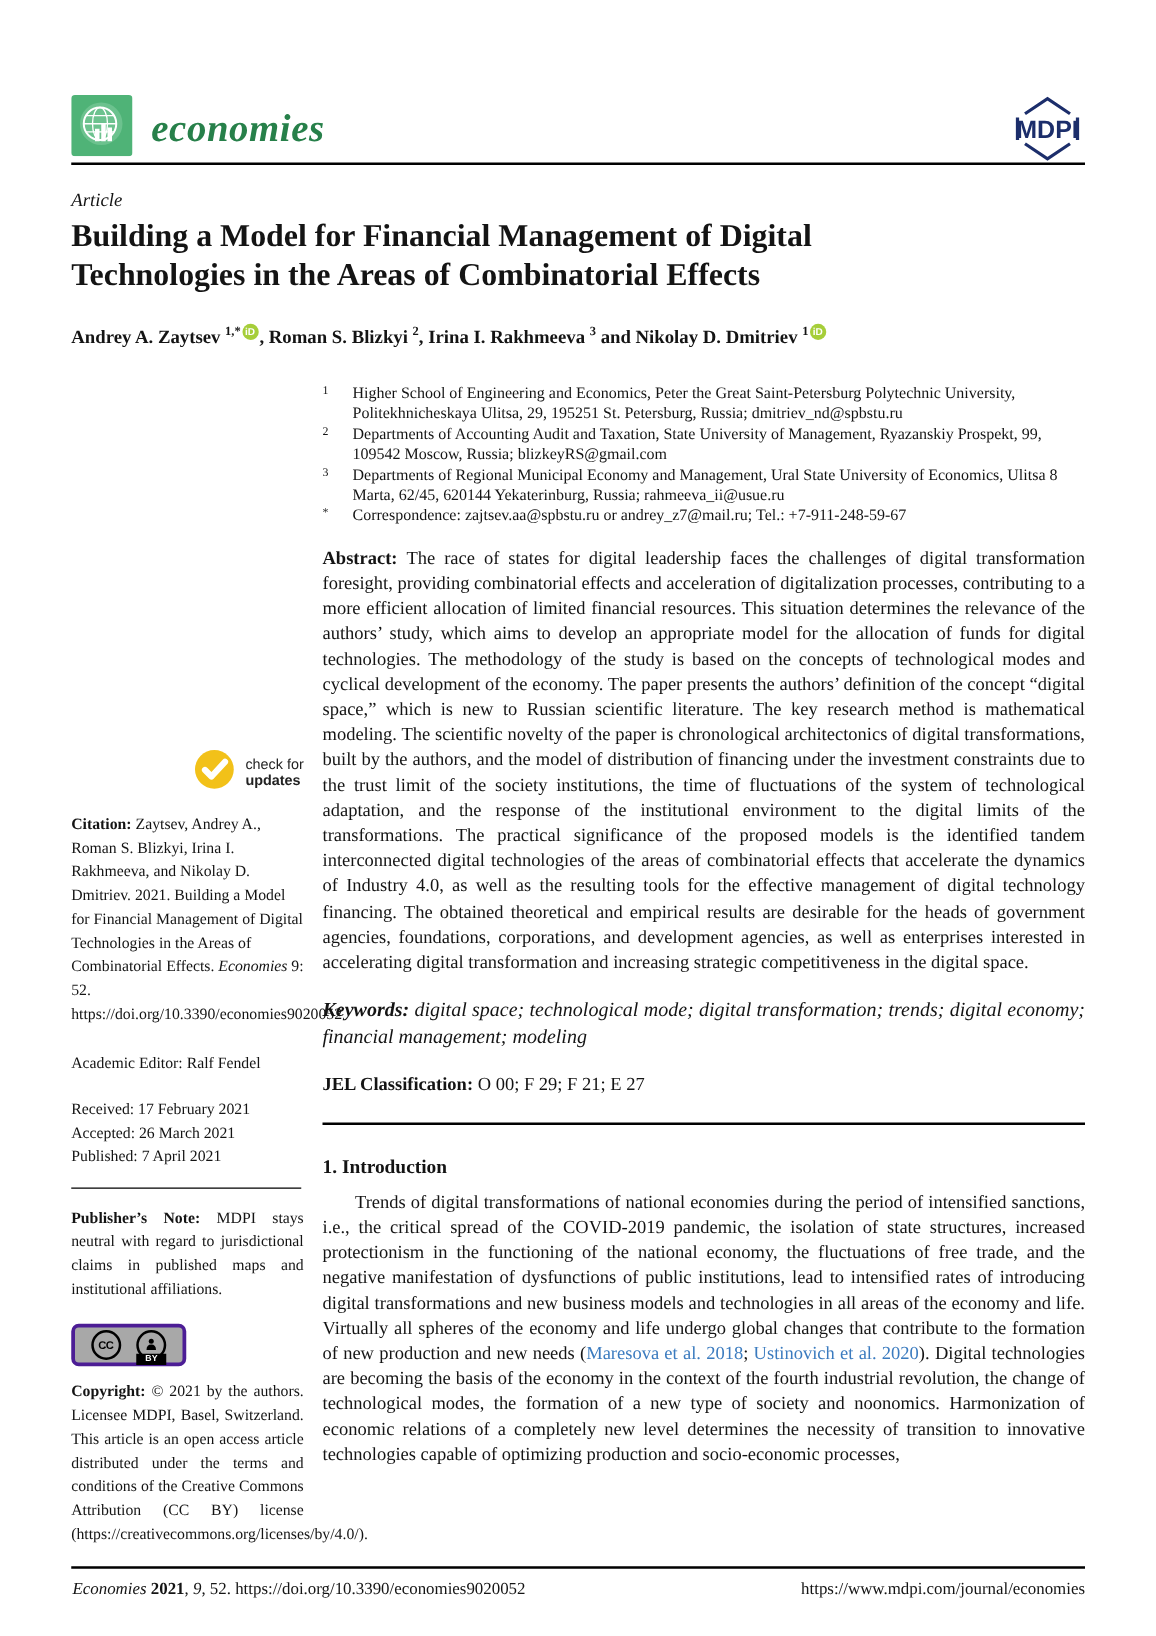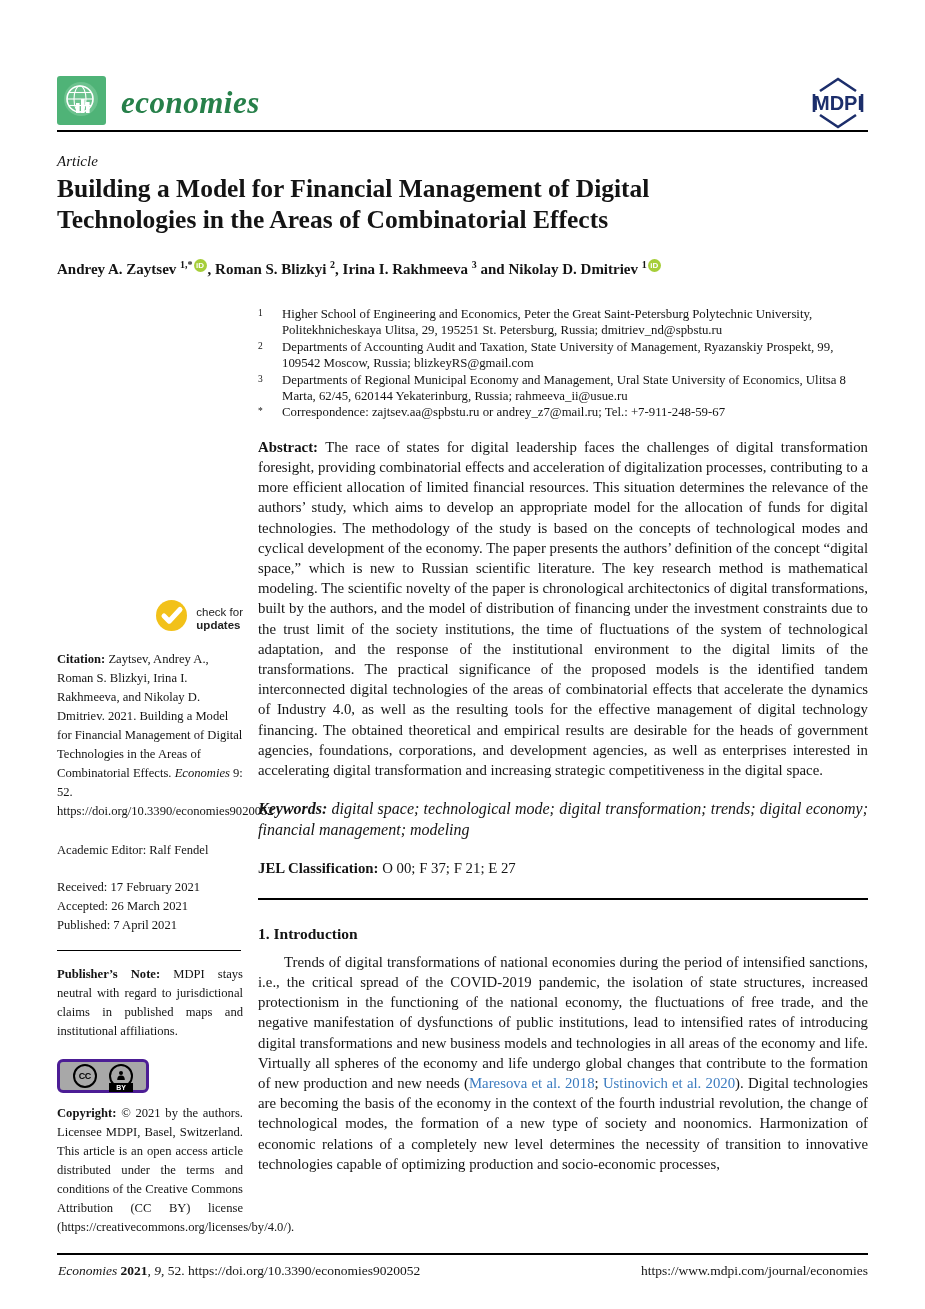--- a/index.html
+++ b/index.html
@@ -119,21 +119,21 @@
         <span class="affil-text">Departments of Regional Municipal Economy and Management, Ural State University of Economics, Ulitsa 8 Marta, 62/45, 620144 Yekaterinburg, Russia; rahmeeva_ii@usue.ru</span>
       </div>
       <div class="affil-item">
         <span class="affil-marker">*</span>
         <span class="affil-text">Correspondence: zajtsev.aa@spbstu.ru or andrey_z7@mail.ru; Tel.: +7-911-248-59-67</span>
       </div>
     </div>
 
     <div class="abstract"><span class="b">Abstract: </span><span>The race of states for digital leadership faces the challenges of digital transformation foresight, providing combinatorial effects and acceleration of digitalization processes, contributing to a more efficient allocation of limited financial resources. This situation determines the relevance of the authors’ study, which aims to develop an appropriate model for the allocation of funds for digital technologies. The methodology of the study is based on the concepts of technological modes and cyclical development of the economy. The paper presents the authors’ definition of the concept “digital space,” which is new to Russian scientific literature. The key research method is mathematical modeling. The scientific novelty of the paper is chronological architectonics of digital transformations, built by the authors, and the model of distribution of financing under the investment constraints due to the trust limit of the society institutions, the time of fluctuations of the system of technological adaptation, and the response of the institutional environment to the digital limits of the transformations. The practical significance of the proposed models is the identified tandem interconnected digital technologies of the areas of combinatorial effects that accelerate the dynamics of Industry 4.0, as well as the resulting tools for the effective management of digital technology financing. The obtained theoretical and empirical results are desirable for the heads of government agencies, foundations, corporations, and development agencies, as well as enterprises interested in accelerating digital transformation and increasing strategic competitiveness in the digital space.</span></div>
     <div class="keywords"><span class="b">Keywords: </span><span>digital space; technological mode; digital transformation; trends; digital economy; financial management; modeling</span></div>
-    <div class="jel"><span class="b">JEL Classification: </span><span>O 00; F 37; F 21; E 27</span></div>
+    <div class="jel"><span class="b">JEL Classification: </span><span>O 00; F 29; F 21; E 27</span></div>
 
     <div class="main-rule"></div>
 
     <div class="intro-heading">1. Introduction</div>
     <div class="intro-para"><span>Trends of digital transformations of national economies during the period of intensified sanctions, i.e., the critical spread of the COVID-2019 pandemic, the isolation of state structures, increased protectionism in the functioning of the national economy, the fluctuations of free trade, and the negative manifestation of dysfunctions of public institutions, lead to intensified rates of introducing digital transformations and new business models and technologies in all areas of the economy and life. Virtually all spheres of the economy and life undergo global changes that contribute to the formation of new production and new needs (</span><span class="link">Maresova et al. 2018</span><span>; </span><span class="link">Ustinovich et al. 2020</span><span>). Digital technologies are becoming the basis of the economy in the context of the fourth industrial revolution, the change of technological modes, the formation of a new type of society and noonomics. Harmonization of economic relations of a completely new level determines the necessity of transition to innovative technologies capable of optimizing production and socio-economic processes,</span></div>
   </div>
 
   <aside class="sidebar">
     <div class="check-badge">
       <span>

